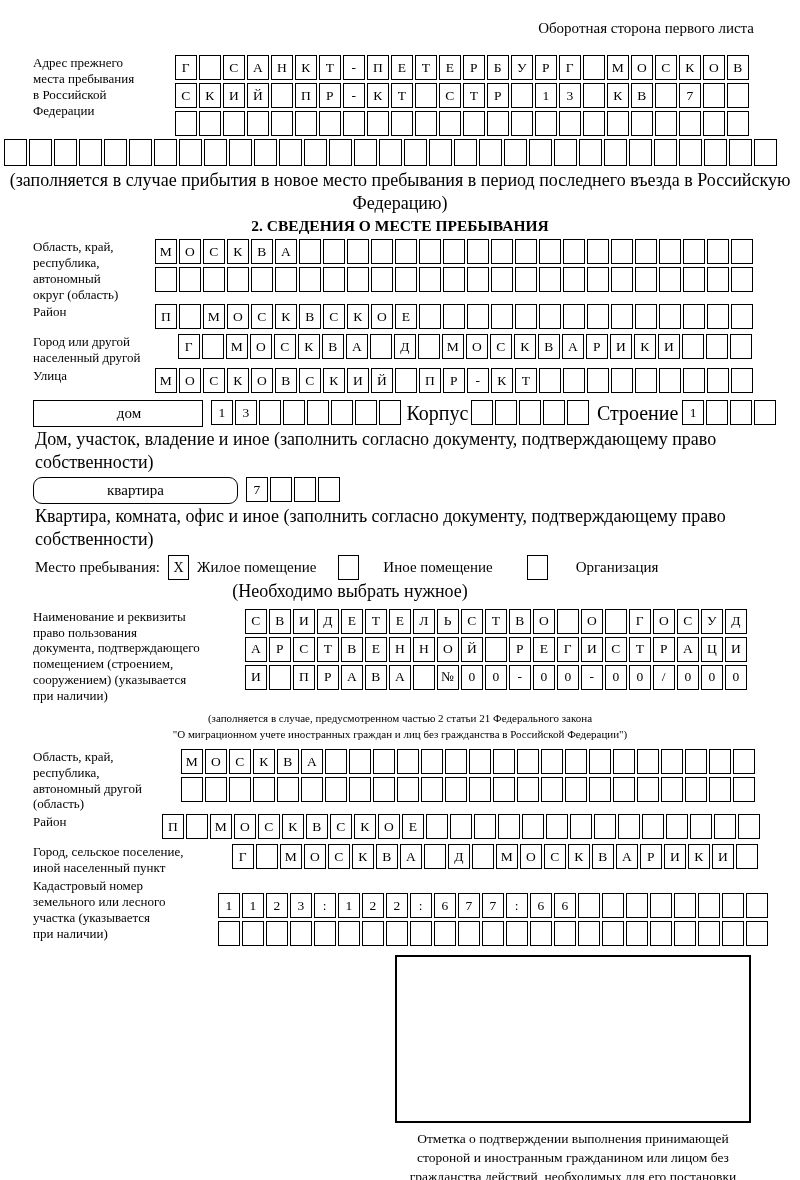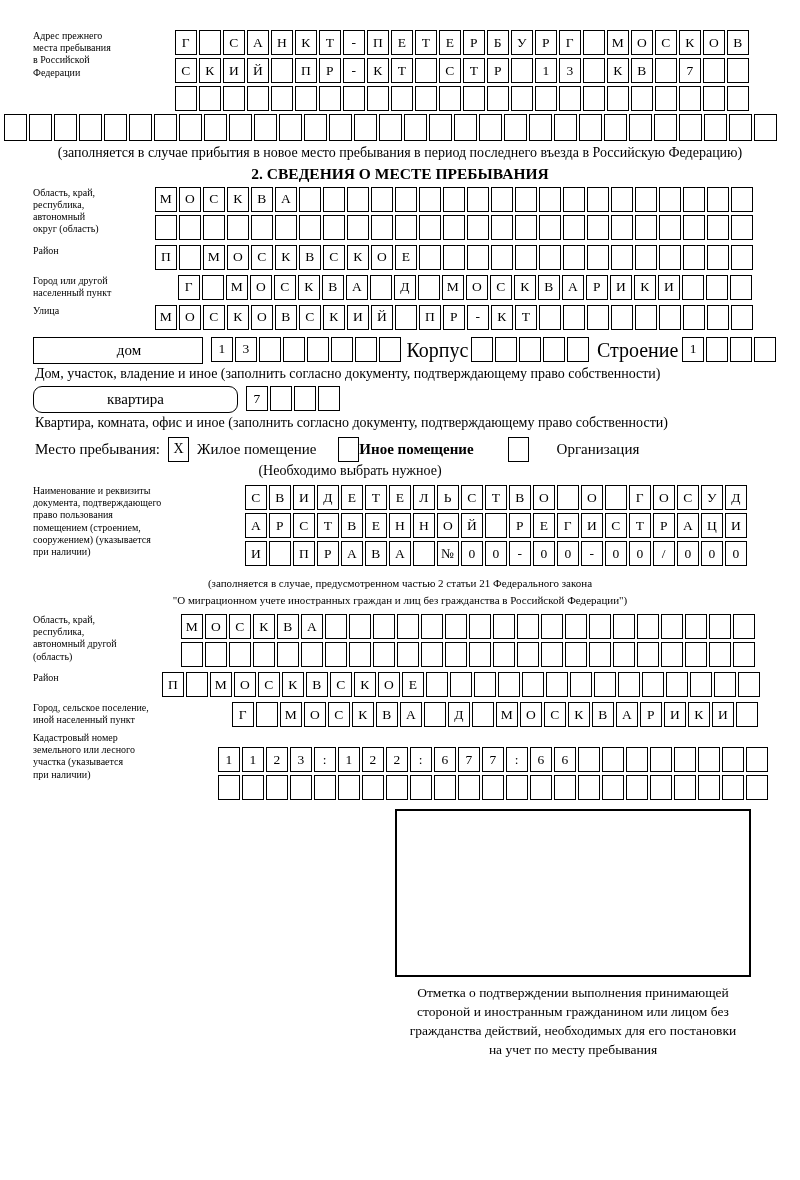--- a/index.html
+++ b/index.html
@@ -5,33 +5,33 @@
   html,body{margin:0;padding:0;background:#fff;}
   body{
     width:800px;height:1180px;overflow:hidden;color:#000;
     font-family:"Liberation Serif","DejaVu Serif",serif;
     font-size:15px;
   }
   .page{position:relative;width:800px;padding-top:12px;box-sizing:border-box;}
   .hdr{ text-align:right;padding-right:46px;font-size:15px;margin-top:8px;}
   .frow{display:flex;align-items:flex-start;}
   .ml33{margin-left:33px;} .ml35{margin-left:35px;} .ml4{margin-left:4px;}
-  .label{font-size:10px;line-height:1.22;}
+  .label{font-size:13px;line-height:1.22;}
   .w142{width:142px;flex:0 0 142px;} .w122{width:122px;flex:0 0 122px;}
   .w145{width:145px;flex:0 0 145px;} .w212{width:212px;flex:0 0 212px;}
   .w148{width:148px;flex:0 0 148px;} .w129{width:129px;flex:0 0 129px;}
   .w199{width:199px;flex:0 0 199px;} .w185{width:185px;flex:0 0 185px;}
   .cellrow{display:flex;gap:2.5px;margin-bottom:3px;}
   .cell{
     box-sizing:border-box;width:21.5px;height:25px;flex:0 0 21.5px;
     border:1.8px solid #000;display:flex;align-items:center;justify-content:center;
     font-size:13.5px;line-height:1;background:#fff;
   }
   .bigrow .cell{width:22.5px;flex:0 0 22.5px;height:27px;}
-  .caption{font-size:14px;line-height:1.25;}
+  .caption{font-size:18px;line-height:1.25;}
   .center{text-align:center;}
   .sect-title{font-weight:bold;font-size:15.5px;text-align:center;margin-top:3px;}
   .fieldbox{
     box-sizing:border-box;border:1.8px solid #000;height:27px;
     display:flex;align-items:center;justify-content:center;font-size:15px;
   }
   .wb170{width:170px;flex:0 0 170px;padding-left:22px;} .wb205{width:205px;flex:0 0 205px;border-radius:9px;}
   .inline-label{font-size:20px;line-height:27px;white-space:nowrap;}
   .gap8{margin-left:8px;} .gap6{margin-left:6px;} .gap3{margin-left:3px;} .gap4{margin-left:4px;}
   .stayrow{display:flex;align-items:center;margin-top:5px;}
@@ -50,20 +50,21 @@
     font-size:13.5px;line-height:1.42;
   }
   .factcap{font-size:11px;line-height:1.5;}
   .cad-cells{margin-top:15px;}
 </style>
 </head>
 <body>
 
 <div class="page">
 
+  <div class="hdr">Оборотная сторона первого листа</div>
 
   <div class="frow ml33 mt18">
     <div class="label w142">
         <div>Адрес прежнего</div>
         <div>места пребывания</div>
         <div>в Российской</div>
         <div>Федерации</div>
       </div>
     <div>
       <div class="cellrow">
@@ -275,21 +276,21 @@
         <div class="cell"></div>
         <div class="cell"></div>
         <div class="cell"></div>
         <div class="cell"></div>
       </div>
   </div>
 
   <div class="frow ml33 mt2">
     <div class="label w145">
         <div>Город или другой</div>
-        <div>населенный пункт</div>
+        <div>населенный другой</div>
       </div>
     <div class="cellrow">
         <div class="cell">Г</div>
         <div class="cell"></div>
         <div class="cell">М</div>
         <div class="cell">О</div>
         <div class="cell">С</div>
         <div class="cell">К</div>
         <div class="cell">В</div>
         <div class="cell">А</div>
@@ -382,31 +383,31 @@
         <div class="cell"></div>
       </div>
   </div>
   <div class="caption ml35">Квартира, комната, офис и иное (заполнить согласно документу, подтверждающему право собственности)</div>
 
   <div class="stayrow ml35">
     <span class="txt">Место пребывания:</span>
     <span class="chk gap8">X</span>
     <span class="txt gap8">Жилое помещение</span>
     <span class="chk" style="margin-left:22px;"></span>
-    <span class="txt" style="margin-left:0;font-weight:bold;">Иное помещение</span>
+    <span class="txt" style="margin-left:24px;">Иное помещение</span>
     <span class="chk" style="margin-left:34px;"></span>
     <span class="txt" style="margin-left:28px;">Организация</span>
   </div>
   <div class="caption" style="text-align:center;width:700px;">(Необходимо выбрать нужное)</div>
 
   <div class="frow ml33 mt6">
     <div class="label w212">
         <div>Наименование и реквизиты</div>
+        <div>право пользования</div>
         <div>документа, подтверждающего</div>
-        <div>право пользования</div>
         <div>помещением (строением,</div>
         <div>сооружением) (указывается</div>
         <div>при наличии)</div>
       </div>
     <div>
       <div class="cellrow">
           <div class="cell">С</div>
           <div class="cell">В</div>
           <div class="cell">И</div>
           <div class="cell">Д</div>

